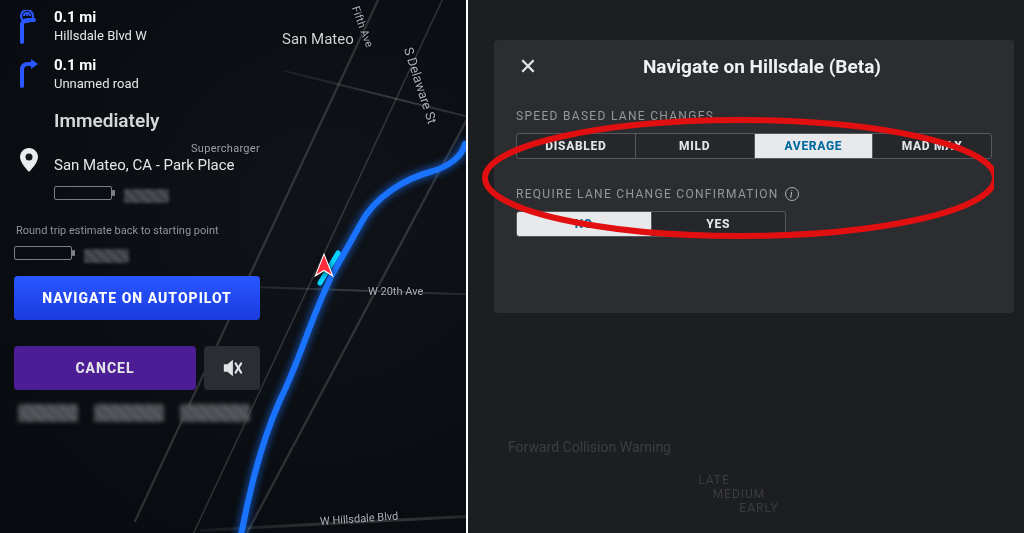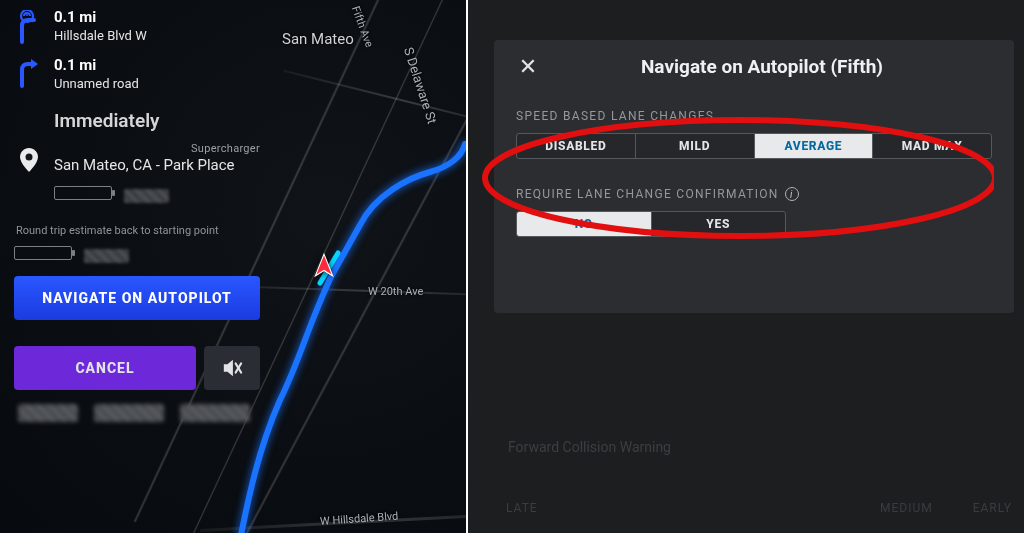--- a/index.html
+++ b/index.html
@@ -147,21 +147,21 @@
   }
   .btn-primary {
     background:#1f3fff;
     background: linear-gradient(#2a57ff,#1a3be0);
     color:#fff;
     margin-bottom:26px;
   }
   .btn-row { display:flex; gap:8px; }
   .btn-secondary {
     flex:1;
-    background:#6d28d9;
+    background:#4c1d95;
     color:#e1e3e6;
   }
   .btn-icon {
     width:56px;
     background:#2a2d33;
     color:#e1e3e6;
     display:flex; align-items:center; justify-content:center;
   }
   .blur-row {
     display:flex; gap:16px;
@@ -265,20 +265,21 @@
   }
   
   .faint-row {
     position:absolute;
     bottom:18px;
     left:38px; right:12px;
     display:flex; align-items:center;
     color:#3a3c3f;
     font-size:12px;
     letter-spacing:1px;
+    flex-direction:column;
   }
   .faint-row .sep { flex:1; }
   .faint-title {
     position:absolute;
     bottom:78px;
     left:40px;
     color:#3c3e41;
     font-size:14px;
   }
 </style>
@@ -394,21 +395,21 @@
           <span class="blur-chip" style="width:70px;"></span>
         </div>
       </div>
     </div>
   </div>
 
   <div class="right-pane">
     <div class="dialog">
       <div class="dialog-header">
         <span class="close-x">✕</span>
-        <span class="dialog-title">Navigate on Autopilot (Fifth)</span>
+        <span class="dialog-title">Navigate on Hillsdale (Beta)</span>
       </div>
 
       <div class="section-label">SPEED BASED LANE CHANGES</div>
       <div class="segmented">
         <div class="seg-opt">
             <span>DISABLED</span>
           </div>
         <div class="seg-opt">
             <span>MILD</span>
           </div>

